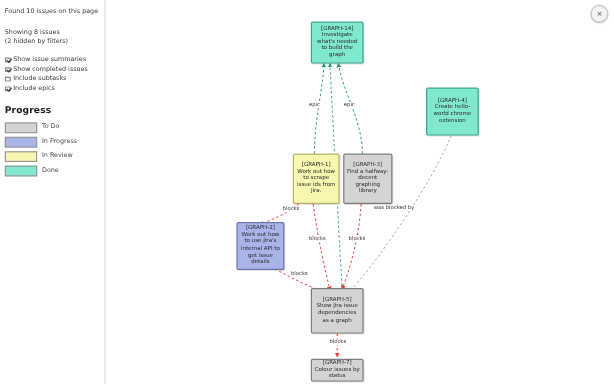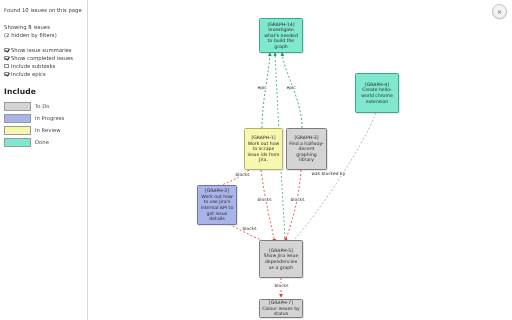--- a/index.html
+++ b/index.html
@@ -213,21 +213,21 @@
     </div>
     <div class="chk-row">
       <span class="chk-box"></span>
       <span class="chk-label">Include subtasks</span>
     </div>
     <div class="chk-row">
       <span class="chk-box on"></span>
       <span class="chk-label">Include epics</span>
     </div>
 
-    <div class="sb-heading">Include</div>
+    <div class="sb-heading">Progress</div>
 
     <div class="status-row">
       <span class="swatch" style="background:#d4d4d4"></span>
       <span class="status-label">To Do</span>
     </div>
     <div class="status-row">
       <span class="swatch" style="background:#a9b4e8"></span>
       <span class="status-label">In Progress</span>
     </div>
     <div class="status-row">

